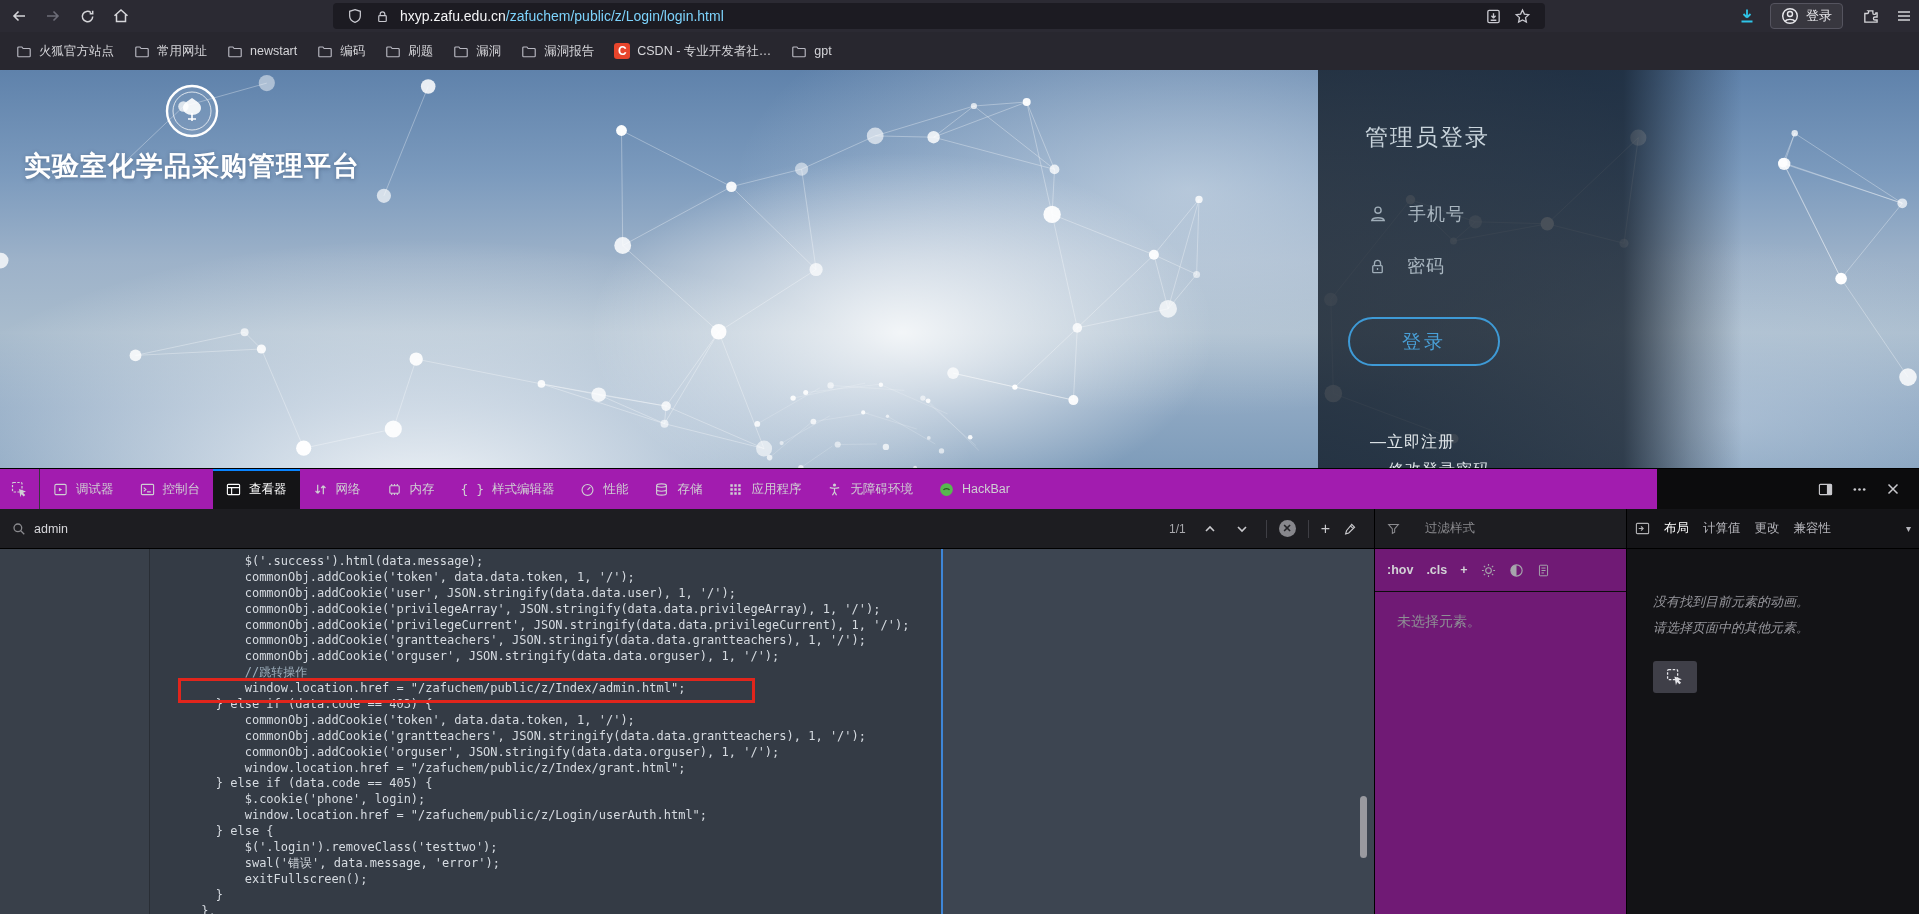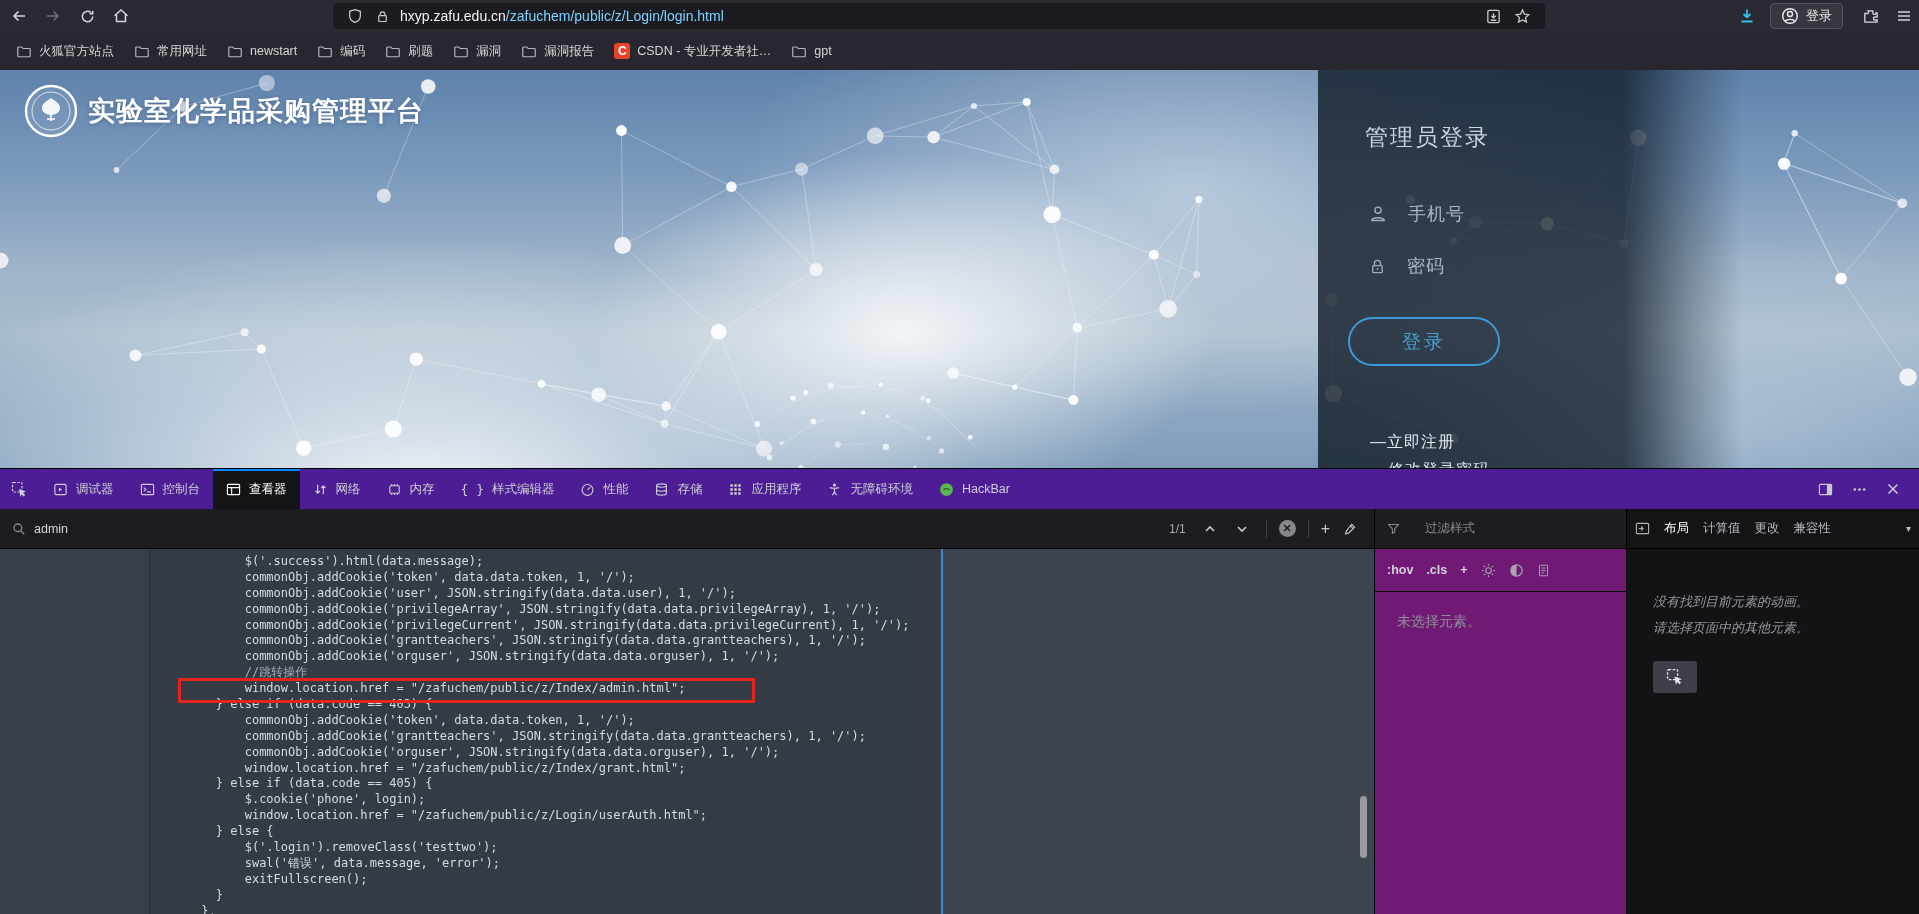--- a/index.html
+++ b/index.html
@@ -28,37 +28,37 @@
 
   
   .page { position:absolute; left:0; top:70px; width:1919px; height:398px; overflow:hidden;
     background:
       radial-gradient(520px 300px at 47% 66%, rgba(255,255,255,0.85), rgba(255,255,255,0) 60%),
       radial-gradient(900px 420px at 22% 108%, rgba(248,250,252,0.95), rgba(248,250,252,0) 62%),
       radial-gradient(760px 380px at 62% 30%, rgba(225,233,240,0.55), rgba(225,233,240,0) 60%),
       radial-gradient(600px 300px at 90% 88%, rgba(205,218,232,0.45), rgba(205,218,232,0) 60%),
       linear-gradient(180deg, #5f82ab 0%, #7b9abd 26%, #9db2c9 48%, #a9bccd 66%, #8da7c2 85%, #7e9cba 100%); }
   .page svg.net { position:absolute; left:0; top:0; pointer-events:none; }
-  .brand { position:absolute; left:24px; top:14px; display:flex; align-items:center; gap:10px; }
+  .brand { position:absolute; left:24px; top:14px; display:flex; align-items:center; gap:10px;flex-direction:column; }
   .logo { width:54px; height:54px; }
   .brand-title { font-size:27px; font-weight:bold; color:#ffffff; text-shadow:0 1px 4px rgba(40,60,90,0.45); letter-spacing:1px; }
 
   .login-panel { position:absolute; left:1318px; top:0; width:424px; height:398px;
     background:linear-gradient(90deg, rgba(12,22,34,0.78) 0%, rgba(12,22,34,0.74) 72%, rgba(12,22,34,0.28) 88%, rgba(12,22,34,0) 100%); }
   .lp-title { position:absolute; left:47px; top:52px; font-size:23px; letter-spacing:2px; color:#c9d4dc; }
   .lp-row { position:absolute; left:50px; display:flex; align-items:center; gap:20px; color:#a9b6c0; }
   .lp-row .fld { font-size:18px; letter-spacing:1px; color:#a9b6c0; background:transparent; border:none; width:220px; }
   .lp-icn { color:#9fadb8; display:flex; }
   .lp-btn { position:absolute; left:30px; top:247px; width:152px; height:49px; border:2px solid #3e9ad6; border-radius:25px; background:transparent; color:#49a0d8; font-size:19px; letter-spacing:3px; }
   .lp-reg { position:absolute; left:52px; top:362px; font-size:16px; color:#dfe5e8; letter-spacing:1px; }
   .lp-chg { position:absolute; left:70px; top:390px; font-size:16px; color:#dfe5e8; letter-spacing:1px; }
 
   
   .devtools { position:absolute; left:0; top:468px; width:1919px; height:446px; background:#0c0c0d; border-top:1px solid #000; }
-  .dt-tabbar { position:absolute; left:0; top:0; width:1919px; height:40px; background:#4c1d95; display:flex; align-items:stretch; }
+  .dt-tabbar { position:absolute; left:0; top:0; width:1657px; height:40px; background:#a21caf; display:flex; align-items:stretch; }
   .dt-pick { width:40px; display:flex; align-items:center; justify-content:center; color:#d0d0d5; border-right:1px solid #38383d; }
   .dt-tab { display:flex; align-items:center; gap:8px; padding:0 13px; font-size:12.5px; color:#cfcfd3; position:relative; white-space:nowrap; }
   .dt-tab.sel { color:#ffffff; background:#141416; }
   .dt-tab.sel::before { content:""; position:absolute; left:0; top:0; width:100%; height:2px; background:#0a84ff; }
   .dt-tab .t-icn { display:flex; color:inherit; }
   .braces { font-family:"DejaVu Sans Mono",monospace; font-size:13px; }
   .dt-tb-right { display:flex; align-items:center; gap:2px; padding-right:6px; }
   .dt-tb-btn { width:32px; height:32px; display:flex; align-items:center; justify-content:center; color:#c9c9cd; }
 
   .dt-toolrow { position:absolute; left:0; top:40px; width:1919px; height:40px; display:flex; }

